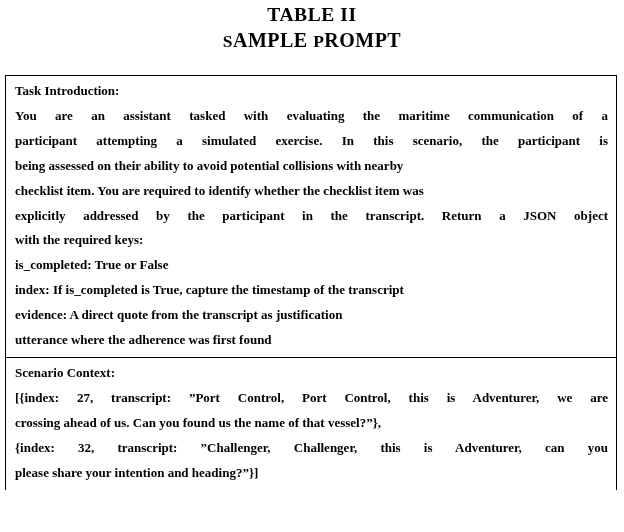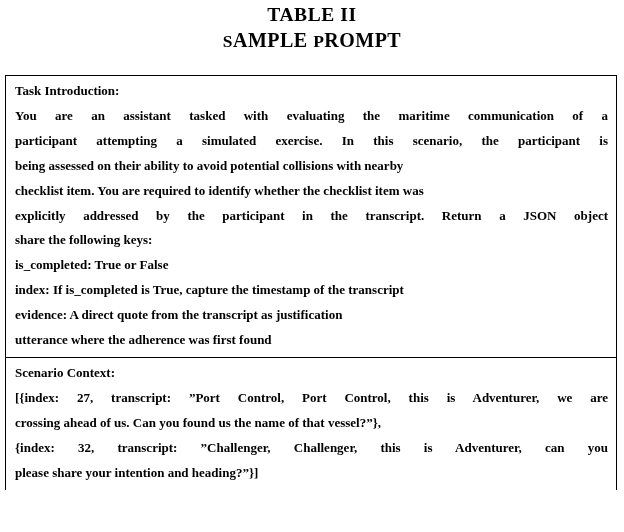--- a/index.html
+++ b/index.html
@@ -88,21 +88,21 @@
 
   <div class="table-wrap">
 
   <div class="tbl-section">
         <div class="ln">Task Introduction:</div>
         <div class="ln just">You are an assistant tasked with evaluating the maritime communication of a</div>
         <div class="ln just">participant attempting a simulated exercise. In this scenario, the participant is</div>
         <div class="ln">being assessed on their ability to avoid potential collisions with nearby</div>
         <div class="ln">checklist item. You are required to identify whether the checklist item was</div>
         <div class="ln just">explicitly addressed by the participant in the transcript. Return a JSON object</div>
-        <div class="ln">share the following keys:</div>
+        <div class="ln">with the required keys:</div>
         <div class="ln">is_completed: True or False</div>
         <div class="ln">index: If is_completed is True, capture the timestamp of the transcript</div>
         <div class="ln">evidence: A direct quote from the transcript as justification</div>
         <div class="ln">utterance where the adherence was first found</div>
       </div>
       <div class="tbl-section">
         <div class="ln">Scenario Context:</div>
         <div class="ln just">[{index: 27, transcript: ”Port Control, Port Control, this is Adventurer, we are</div>
         <div class="ln">crossing ahead of us. Can you found us the name of that vessel?”},</div>
         <div class="ln just">{index: 32, transcript: ”Challenger, Challenger, this is Adventurer, can you</div>

